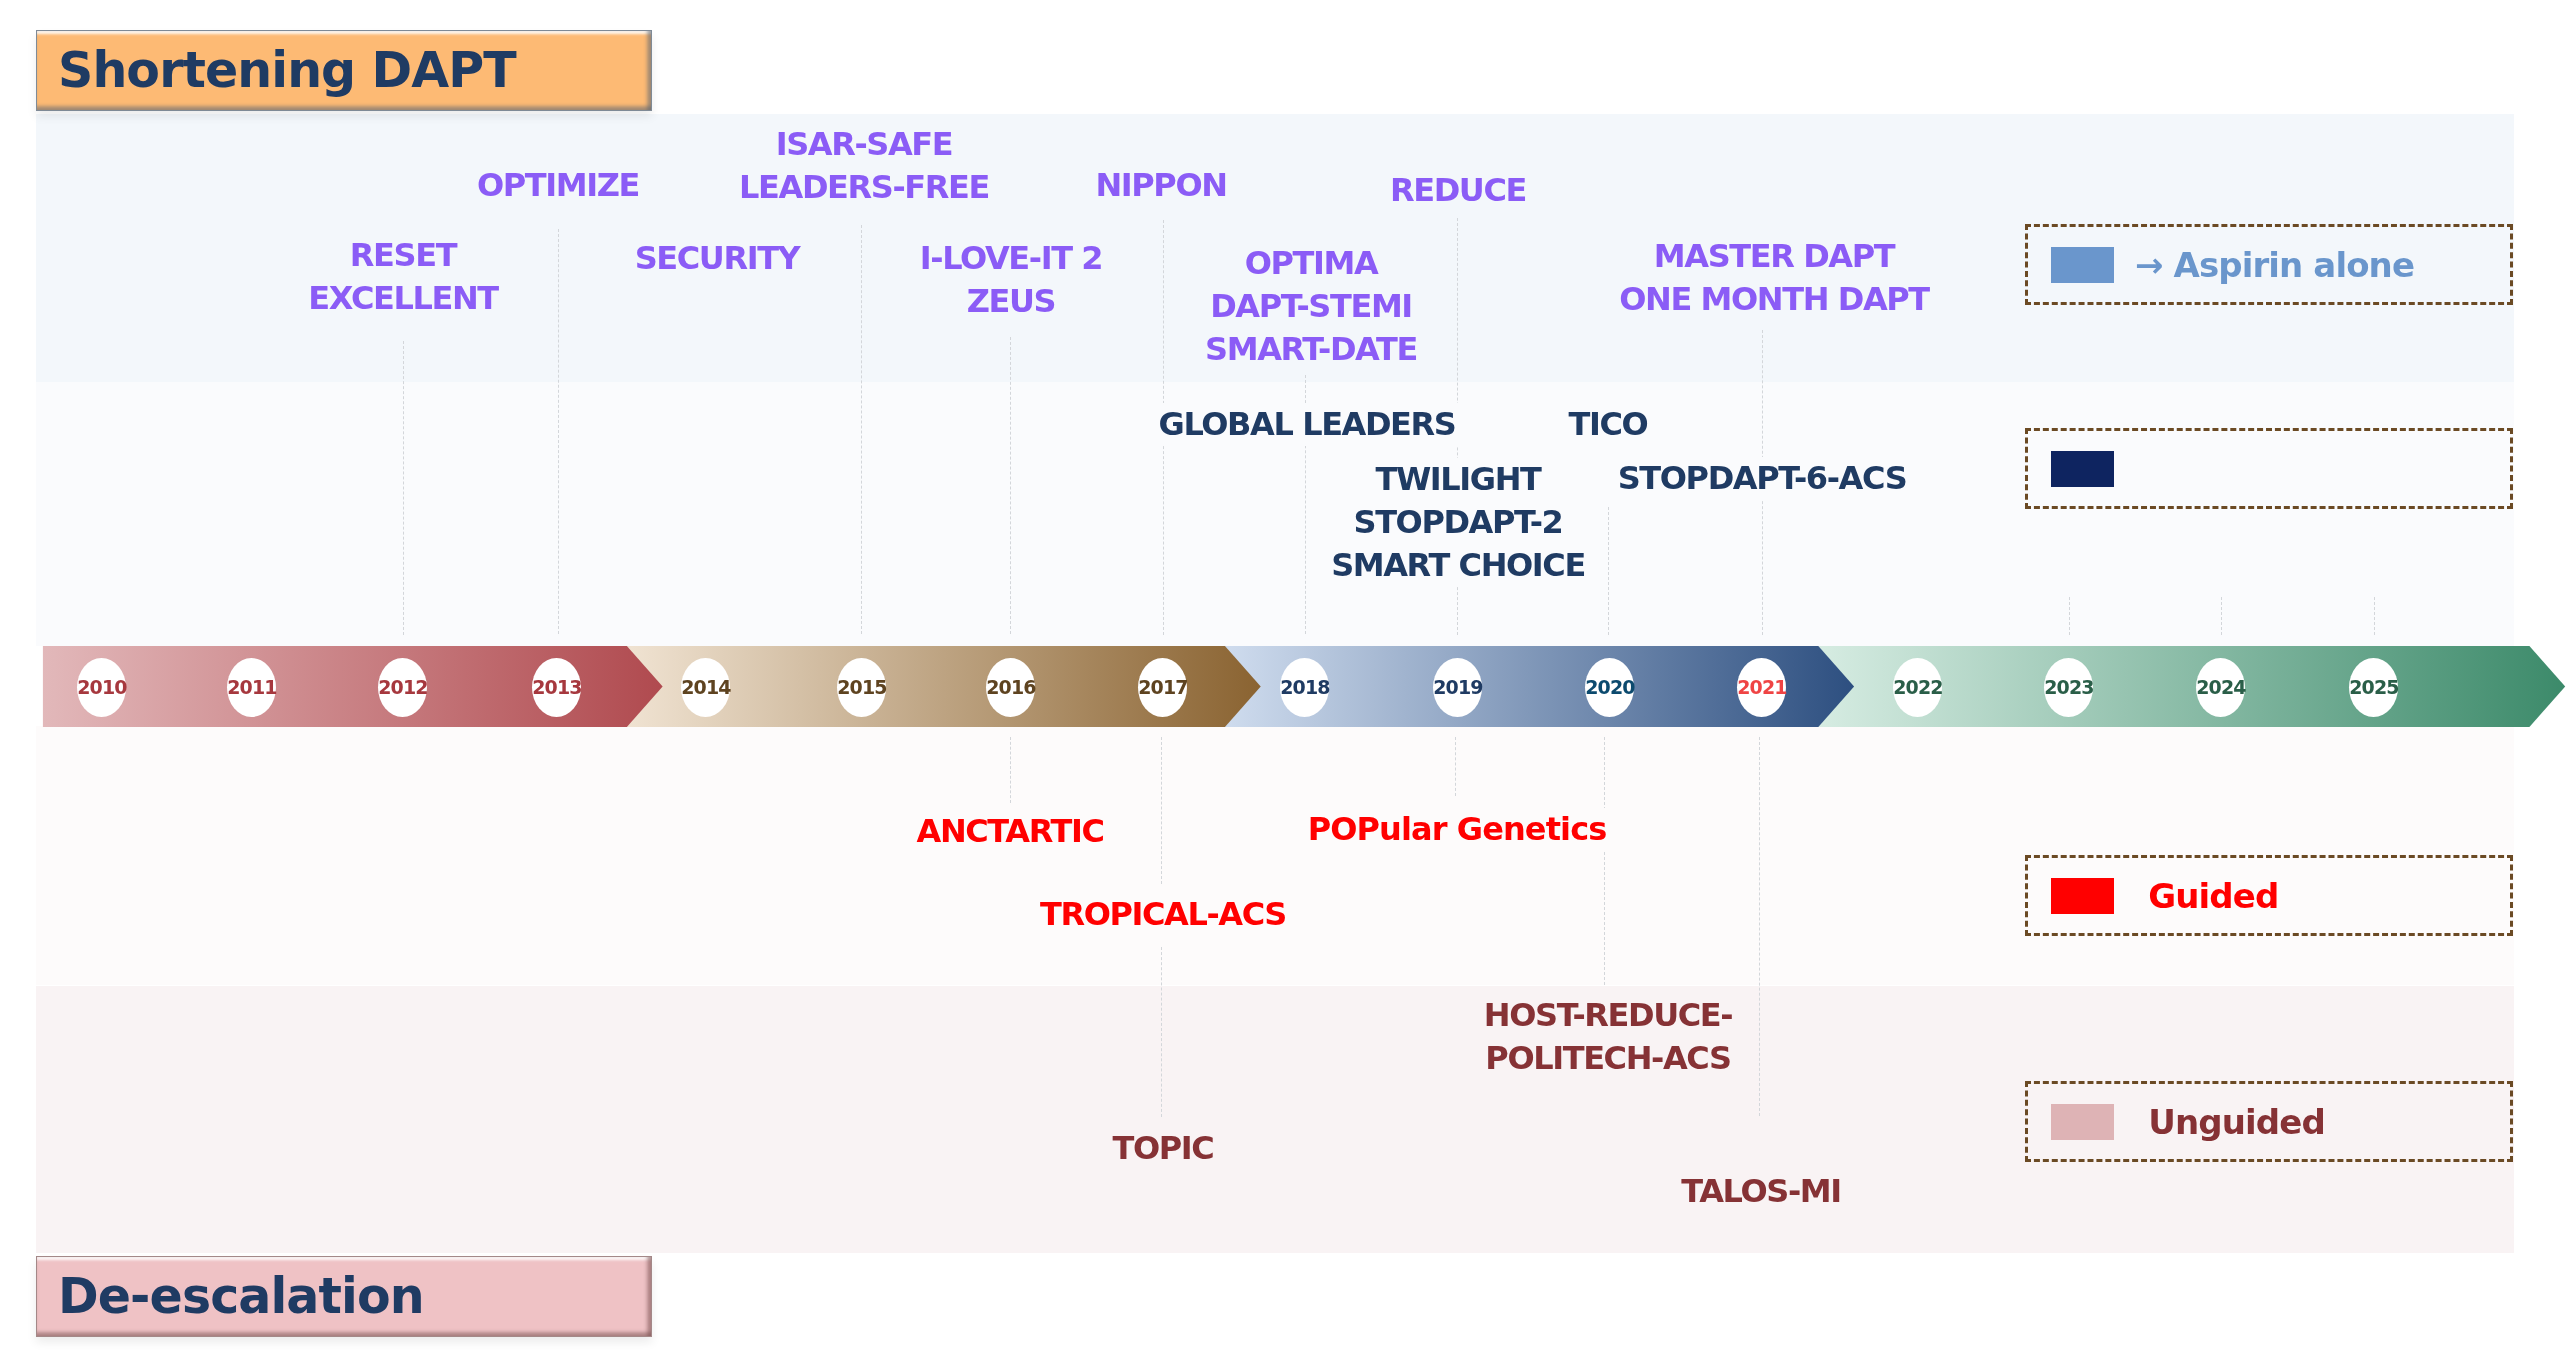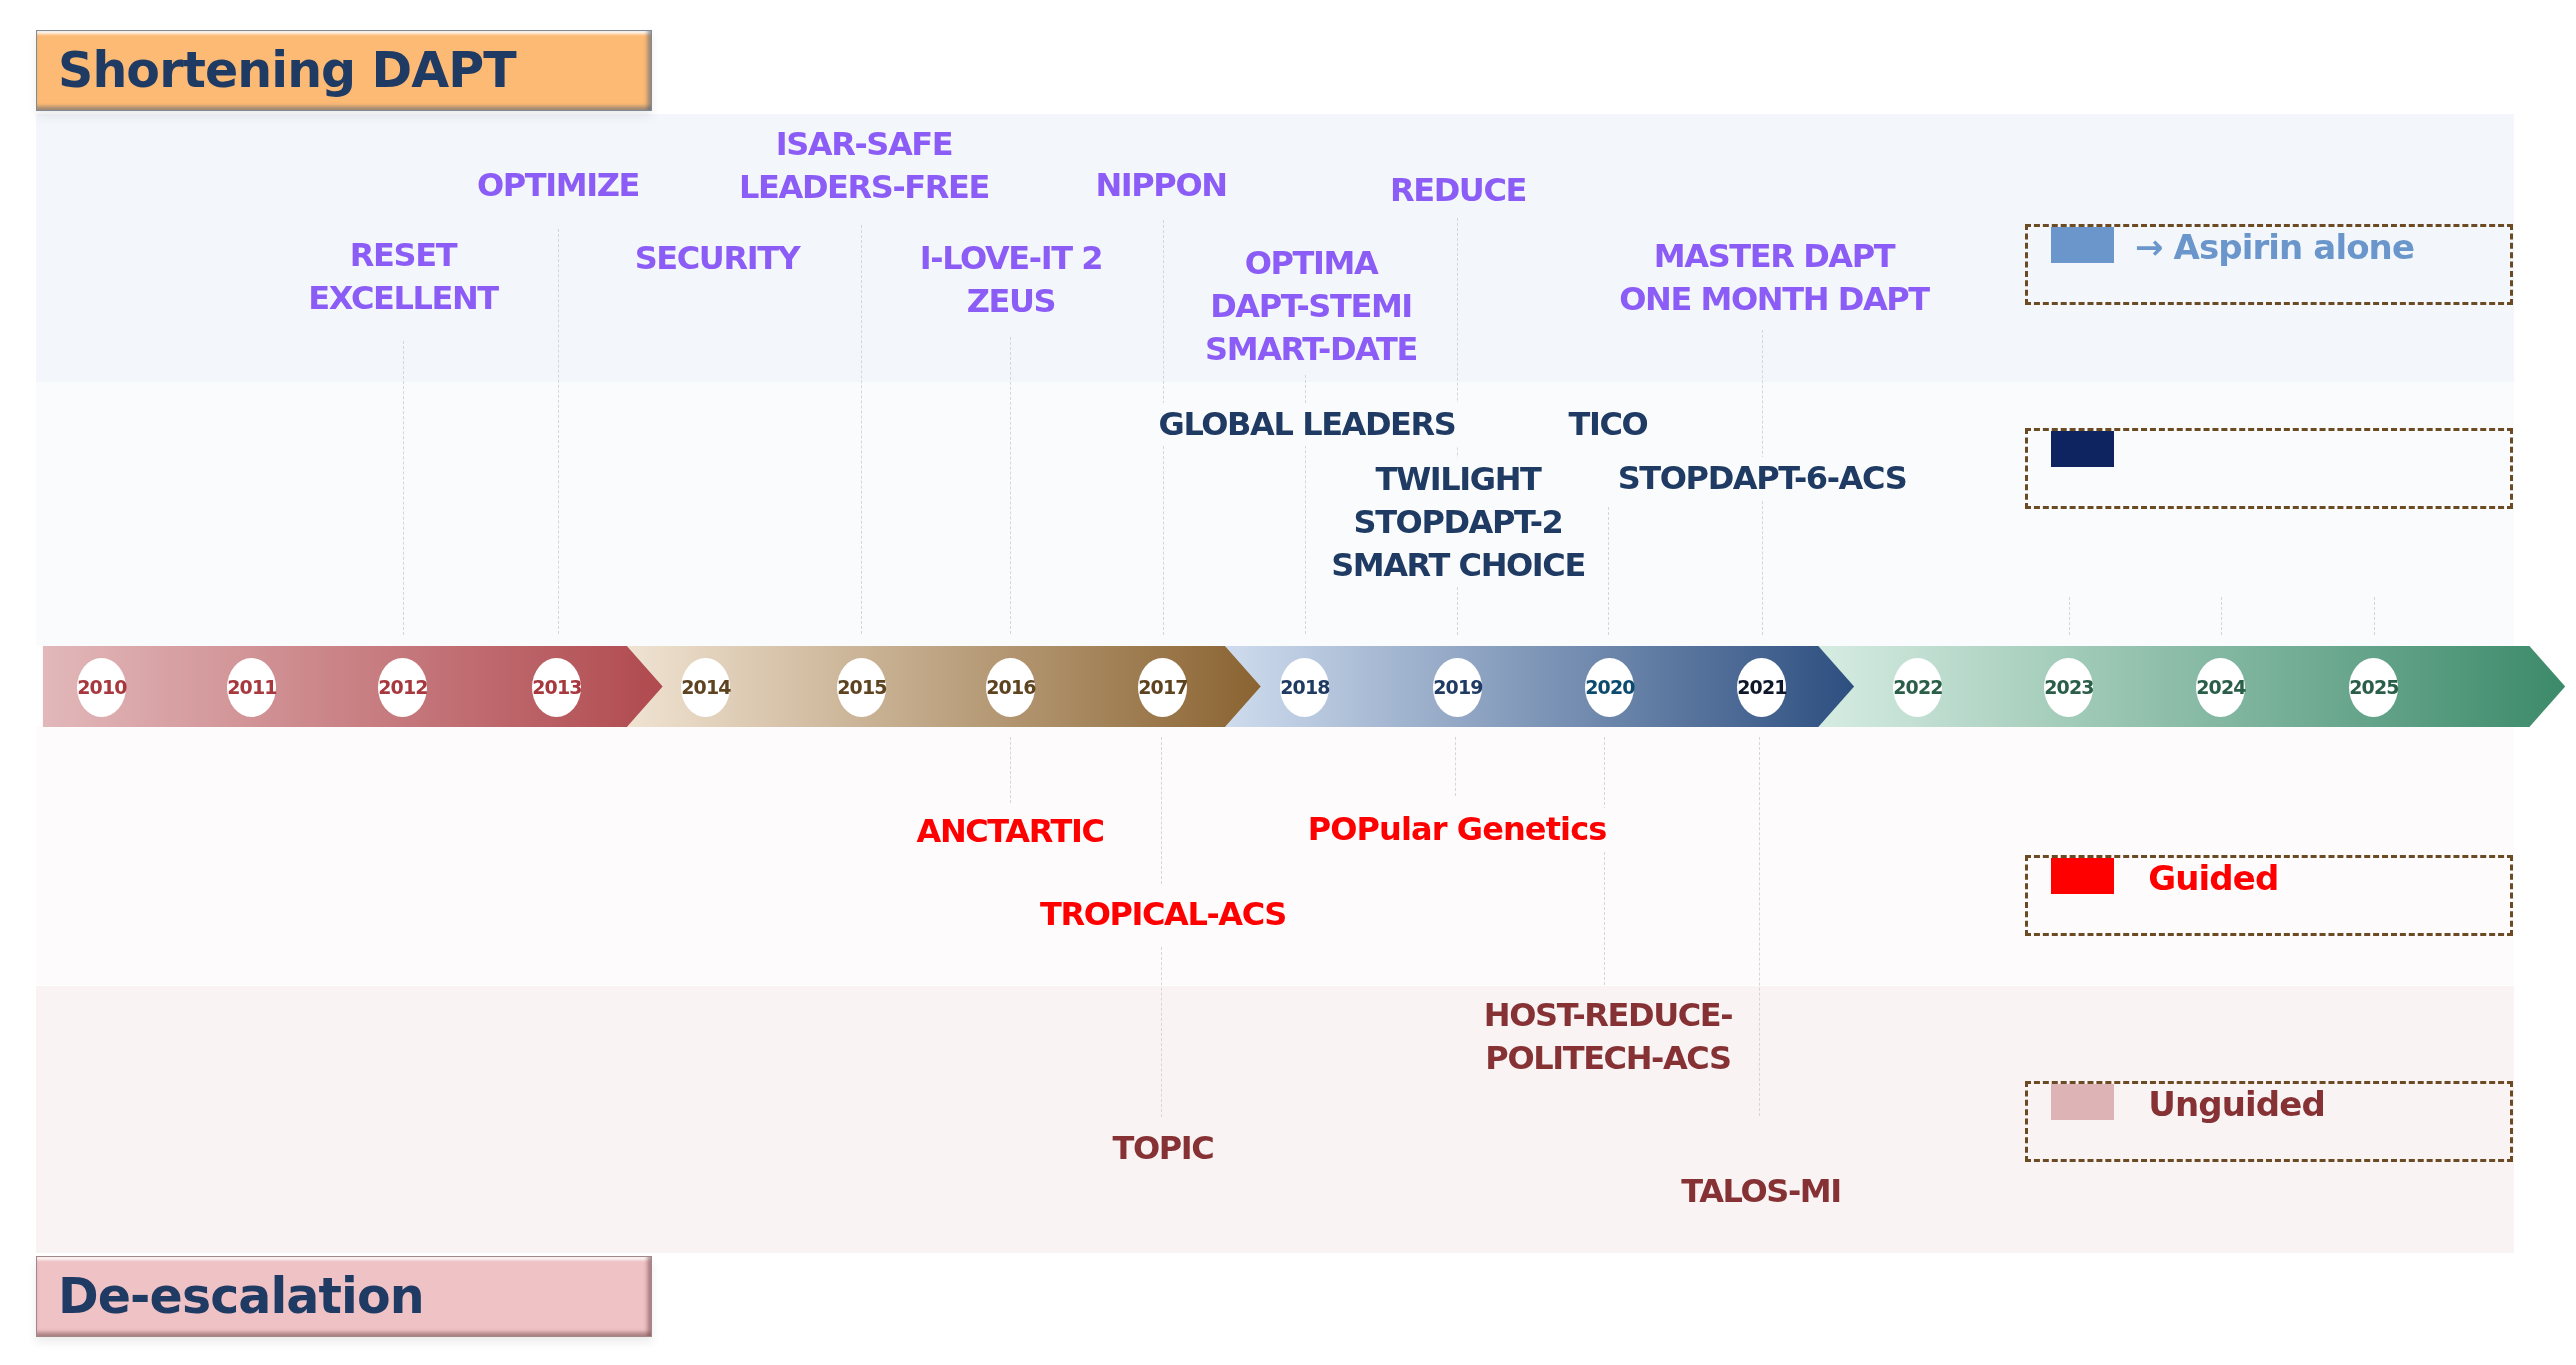--- a/index.html
+++ b/index.html
@@ -24,21 +24,21 @@
     font-family:"DejaVu Sans","Liberation Sans",sans-serif;font-weight:bold;font-size:32px;line-height:43px;letter-spacing:-1.4px;}
   .trial span{display:block;}
   .c-aspirin{color:#8b5cf6;}
   .c-p2y12{color:#1f3b63;}
   .c-guided{color:#ff0000;}
   .c-unguided{color:#863235;}
   .bg-chip{background:#fafbfd;padding:0 7.6px;}
   .bg-chip-g{background:#fdfbfb;padding:0 7.6px;}
 
   .legend{position:absolute;left:2025px;width:488px;height:81px;box-sizing:border-box;border:3.8px dashed #6b4a24;
-    display:flex;font-family:"DejaVu Sans","Liberation Sans",sans-serif;font-weight:bold;font-size:34px;letter-spacing:-0.9px;}
+    display:flex;align-items:center;font-family:"DejaVu Sans","Liberation Sans",sans-serif;font-weight:bold;font-size:34px;letter-spacing:-0.9px;}
   .legend .swatch{width:63px;height:36px;margin-left:23px;margin-right:21px;flex:none;}
   .legend sub{font-size:23px;vertical-align:baseline;position:relative;top:1.9px;}
 
   .timeline{position:absolute;left:36px;top:646px;width:2538px;height:81px;}
   .year{position:absolute;top:50%;width:49px;height:59px;margin-left:-24.6px;margin-top:-29px;border-radius:50%;background:#ffffff;
     display:flex;align-items:center;justify-content:center;font-family:"DejaVu Sans","Liberation Sans",sans-serif;font-weight:bold;font-size:19px;letter-spacing:-0.9px;}
 </style>
 </head>
 <body>
 
@@ -213,21 +213,21 @@
     </div>
     <div class="year" style="left: 1269px; color: rgb(31, 59, 99);">
       <span>2018</span>
     </div>
     <div class="year" style="left: 1422px; color: rgb(31, 59, 99);">
       <span>2019</span>
     </div>
     <div class="year" style="left: 1574px; color: #0c4a6e;">
       <span>2020</span>
     </div>
-    <div class="year" style="left: 1726px; color: #0f172a;">
+    <div class="year" style="left: 1726px; color: #ef4444;">
       <span>2021</span>
     </div>
     <div class="year" style="left: 1882px; color: rgb(42, 94, 72);">
       <span>2022</span>
     </div>
     <div class="year" style="left: 2033px; color: rgb(42, 94, 72);">
       <span>2023</span>
     </div>
     <div class="year" style="left: 2185px; color: rgb(42, 94, 72);">
       <span>2024</span>

